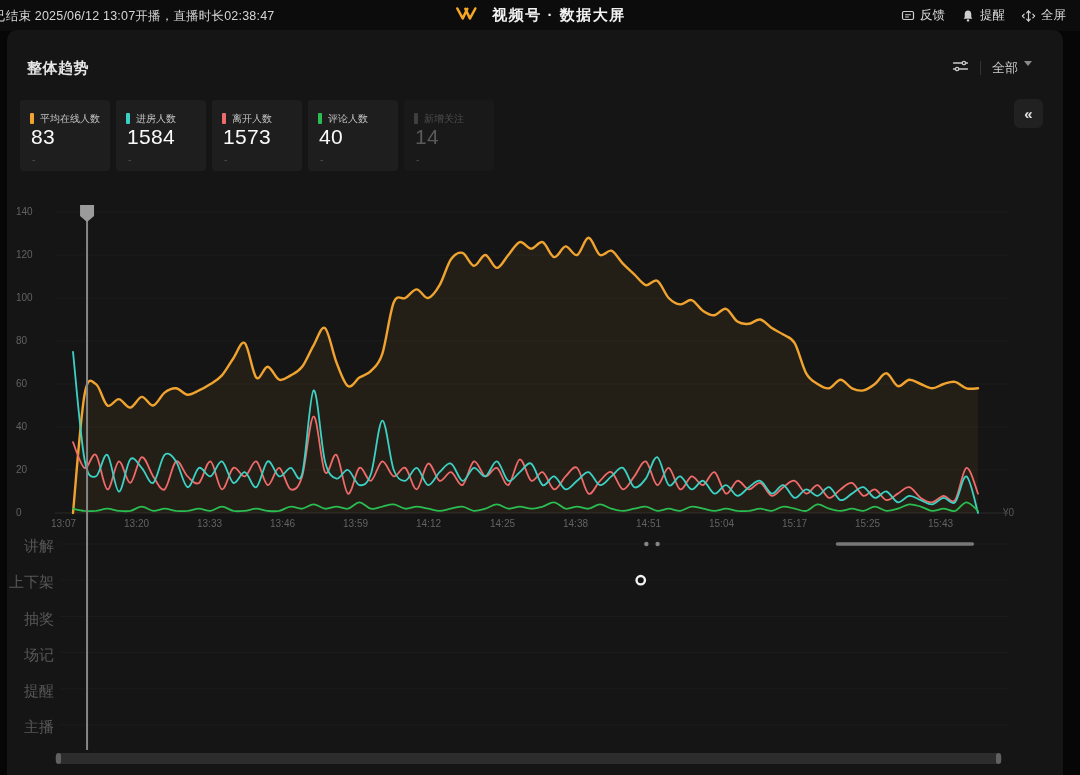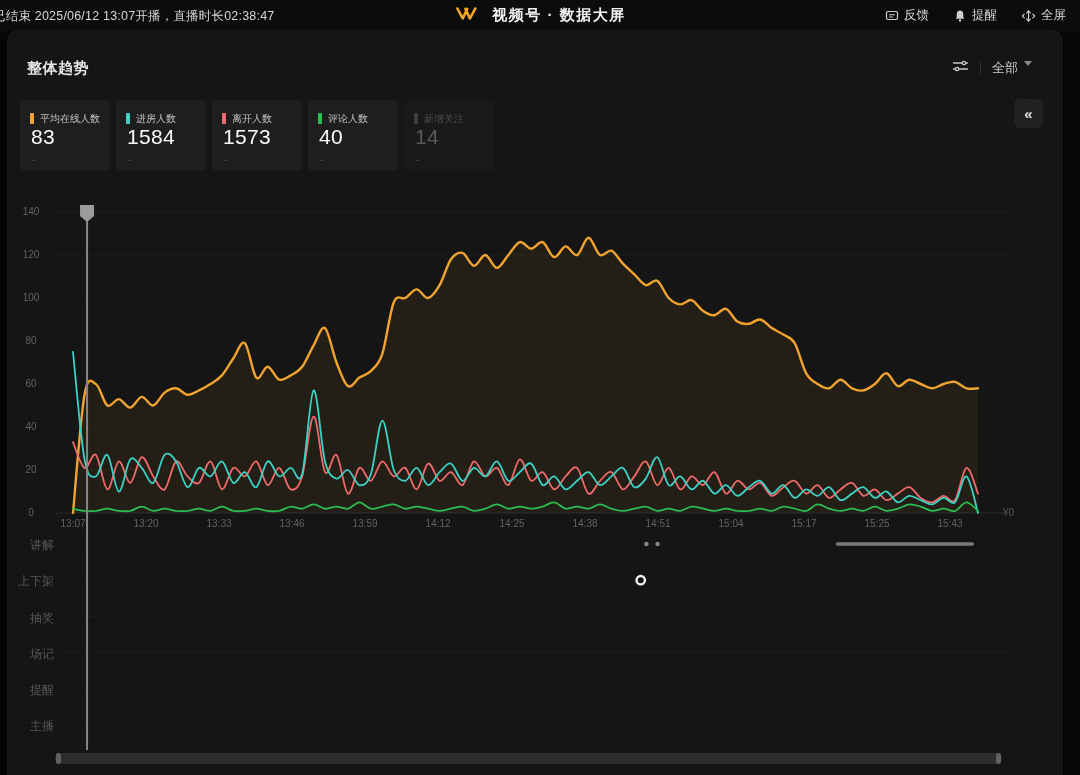--- a/index.html
+++ b/index.html
@@ -6,21 +6,21 @@
   body{
     width:1080px;height:775px;position:relative;overflow:hidden;
     background:#060606;color:#ddd;
     font-family:"Liberation Sans","DejaVu Sans",sans-serif;
   }
   
   .topbar{position:absolute;left:0;top:0;width:1080px;height:31px;background:#0c0c0c}
   .status{position:absolute;left:-7px;top:8px;font-size:12.5px;color:#d6d6d6;white-space:nowrap;letter-spacing:.2px}
   .brand{position:absolute;left:50%;top:0;transform:translateX(-50%);height:31px;display:flex;align-items:center;gap:14px}
   .brand-title{font-size:15px;font-weight:700;color:#f2f2f2;letter-spacing:1.5px}
-  .topbar-actions{position:absolute;right:14px;top:0;height:31px;display:flex;align-items:center;gap:24px}
+  .topbar-actions{position:absolute;right:14px;top:0;height:31px;display:flex;align-items:center;gap:16px}
   .tb-btn{display:flex;align-items:center;gap:5px;font-size:12.5px;color:#d9d9d9;cursor:pointer}
   .tb-btn svg{display:block}
   
   .panel{position:absolute;left:7px;top:30px;width:1056px;height:745px;background:#151515;border-radius:10px 10px 0 0}
   .panel-title{position:absolute;left:27px;top:59px;font-size:15px;font-weight:700;color:#e6e6e6;letter-spacing:.5px}
   .filter-wrap{position:absolute;left:952px;top:58px;display:flex;align-items:center;gap:11px}
   .filter-divider{width:1px;height:14px;background:#333}
   .filter-select{display:flex;gap:6px;font-size:13px;color:#cbcbcb;cursor:pointer}
   .caret{width:0;height:0;border-left:4px solid transparent;border-right:4px solid transparent;border-top:5px solid #8a8a8a;margin-top:2px}
   
@@ -29,23 +29,23 @@
   .card .marker{position:absolute;left:10px;top:13px;width:4px;height:11px;border-radius:1px;background:#888}
   .card .label{position:absolute;left:20px;top:12px;font-size:10px;color:#c2c2c2;white-space:nowrap}
   .card .value{position:absolute;left:11px;top:25px;font-size:21px;font-weight:400;color:#fafafa;letter-spacing:.3px}
   .card .sub{position:absolute;left:12px;top:54px;font-size:10px;color:#4f4f4f}
   .card.disabled{background:#191919}
   .card.disabled .label{color:#4d4d4d}
   .card.disabled .value{color:#5a5a5a}
   .collapse-btn{position:absolute;left:1014px;top:99px;width:29px;height:29px;background:#212121;border-radius:6px;
     color:#e0e0e0;font-size:15px;font-weight:700;display:flex;align-items:center;justify-content:center;cursor:pointer}
   
-  .ytick{position:absolute;width:30px;left:16px;text-align:center;font-size:10px;color:#626262}
-  .xtick{position:absolute;top:518px;width:44px;text-align:center;font-size:10px;color:#626262}
-  .row-label{position:absolute;left:6px;width:48px;text-align:right;font-size:12px;color:#575757}
+  .ytick{position:absolute;width:30px;left:16px;text-align:left;font-size:10px;color:#626262}
+  .xtick{position:absolute;top:518px;width:44px;text-align:left;font-size:10px;color:#626262}
+  .row-label{position:absolute;left:6px;width:48px;text-align:right;font-size:15px;color:#575757}
   .yen{position:absolute;left:1003px;top:507px;font-size:10px;color:#575757}
   
   .scrollbar{position:absolute;left:55px;top:753px;width:947px;height:11px;background:#2d2d2d;border-radius:6px;cursor:pointer}
   .sb-cap{position:absolute;top:0;width:5px;height:11px;background:#616161;border-radius:3px}
   .sb-cap.left{left:1px}.sb-cap.right{right:1px}
   #chart-svg{position:absolute;left:0;top:0;pointer-events:none}
 </style>
 </head>
 <body>
 

